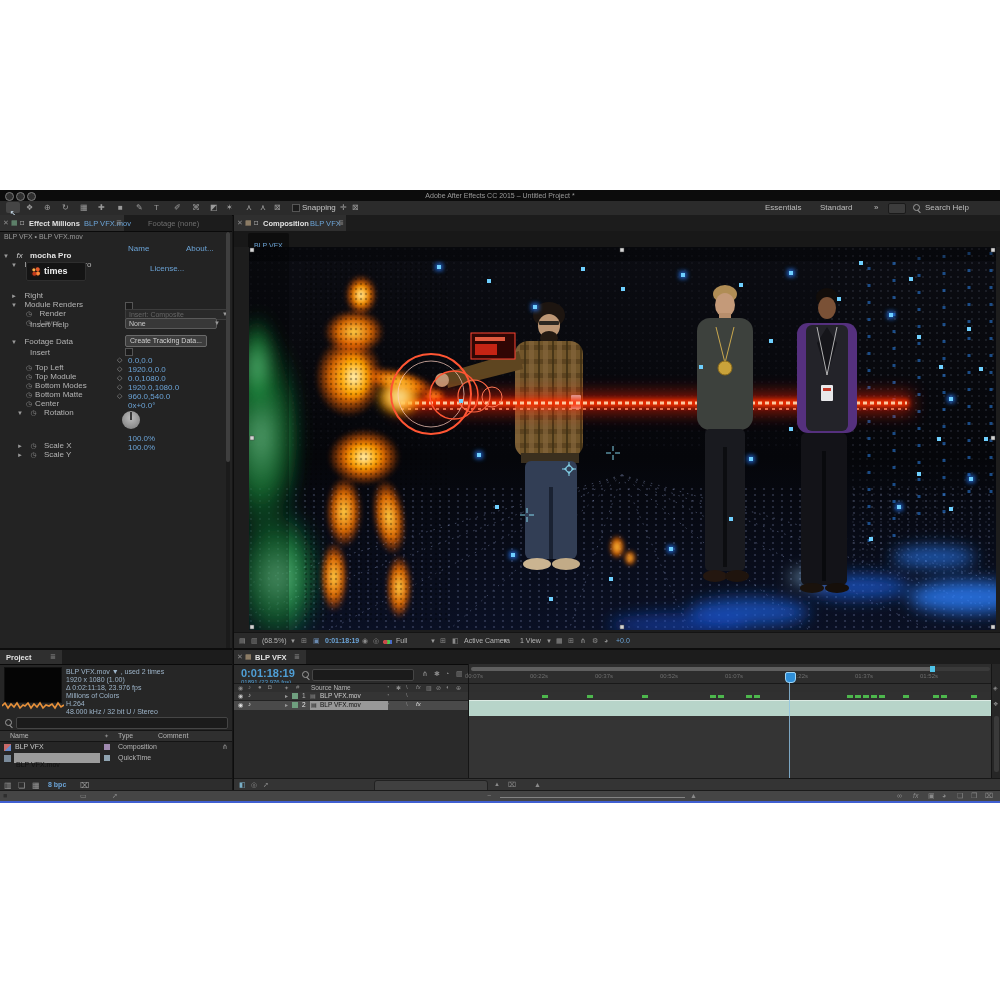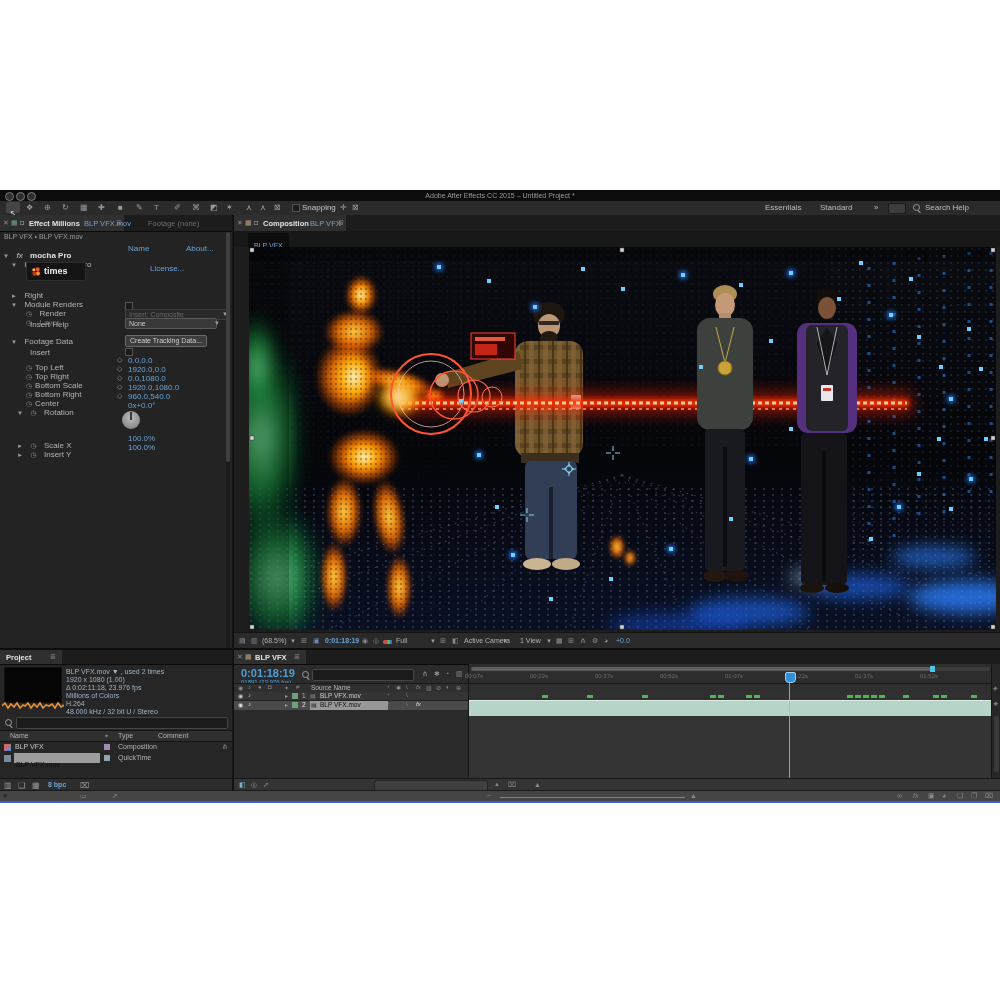--- a/index.html
+++ b/index.html
@@ -137,27 +137,27 @@
       <span class="tri">▼</span>
       <span class="lbl">Footage Data</span>
     </div>
     <div class="btn" style="left:125px;top:120px;width:80px;height:10px;">Create Tracking Data...</div>
     <span class="a lbl" style="left:30px;top:133px;">Insert</span>
     <span class="cb" style="left:125px;top:133px;"></span>
 
     <div class="row" style="left:26px;top:141px;"><span class="ics">◷</span><span class="lbl">Top Left</span></div>
     <span class="a ics" style="left:117px;top:141px;">◇</span>
     <span class="a lbl blu" style="left:128px;top:141px;">0.0,0.0</span>
-    <div class="row" style="left:26px;top:150px;"><span class="ics">◷</span><span class="lbl">Top Right</span></div>
+    <div class="row" style="left:26px;top:150px;"><span class="ics">◷</span><span class="lbl">Top Module</span></div>
     <span class="a ics" style="left:117px;top:150px;">◇</span>
     <span class="a lbl blu" style="left:128px;top:150px;">1920.0,0.0</span>
-    <div class="row" style="left:26px;top:159px;"><span class="ics">◷</span><span class="lbl">Bottom Scale</span></div>
+    <div class="row" style="left:26px;top:159px;"><span class="ics">◷</span><span class="lbl">Bottom Modes</span></div>
     <span class="a ics" style="left:117px;top:159px;">◇</span>
     <span class="a lbl blu" style="left:128px;top:159px;">0.0,1080.0</span>
-    <div class="row" style="left:26px;top:168px;"><span class="ics">◷</span><span class="lbl">Bottom Right</span></div>
+    <div class="row" style="left:26px;top:168px;"><span class="ics">◷</span><span class="lbl">Bottom Matte</span></div>
     <span class="a ics" style="left:117px;top:168px;">◇</span>
     <span class="a lbl blu" style="left:128px;top:168px;">1920.0,1080.0</span>
     <div class="row" style="left:26px;top:177px;"><span class="ics">◷</span><span class="lbl">Center</span></div>
     <span class="a ics" style="left:117px;top:177px;">◇</span>
     <span class="a lbl blu" style="left:128px;top:177px;">960.0,540.0</span>
 
     <div class="row" style="left:17px;top:186px;">
       <span class="tri">▼</span>
       <span class="ics">◷</span>
       <span class="lbl">Rotation</span>
@@ -167,21 +167,21 @@
 
     <div class="row" style="left:17px;top:219px;">
       <span class="tri">►</span>
       <span class="ics">◷</span>
       <span class="lbl">Scale X</span>
     </div>
     <span class="a lbl blu" style="left:128px;top:219px;">100.0%</span>
     <div class="row" style="left:17px;top:228px;">
       <span class="tri">►</span>
       <span class="ics">◷</span>
-      <span class="lbl">Insert Y</span>
+      <span class="lbl">Scale Y</span>
     </div>
     <span class="a lbl blu" style="left:128px;top:228px;">100.0%</span>
 
     <div class="a" style="left:226px;top:17px;width:4px;height:416px;background:#1b1b1b;">
       <div class="a" style="left:0;top:0;width:4px;height:230px;background:#3f3f3f;border-radius:2px;"></div>
     </div>
   </div>
 
   <div class="a panel" style="left:0;top:458px;width:232px;height:142px;background:#262626;border-top:2px solid #0d0d0d;">
     <div class="a tabbar" style="left:0;top:0;width:232px;height:14px;">

